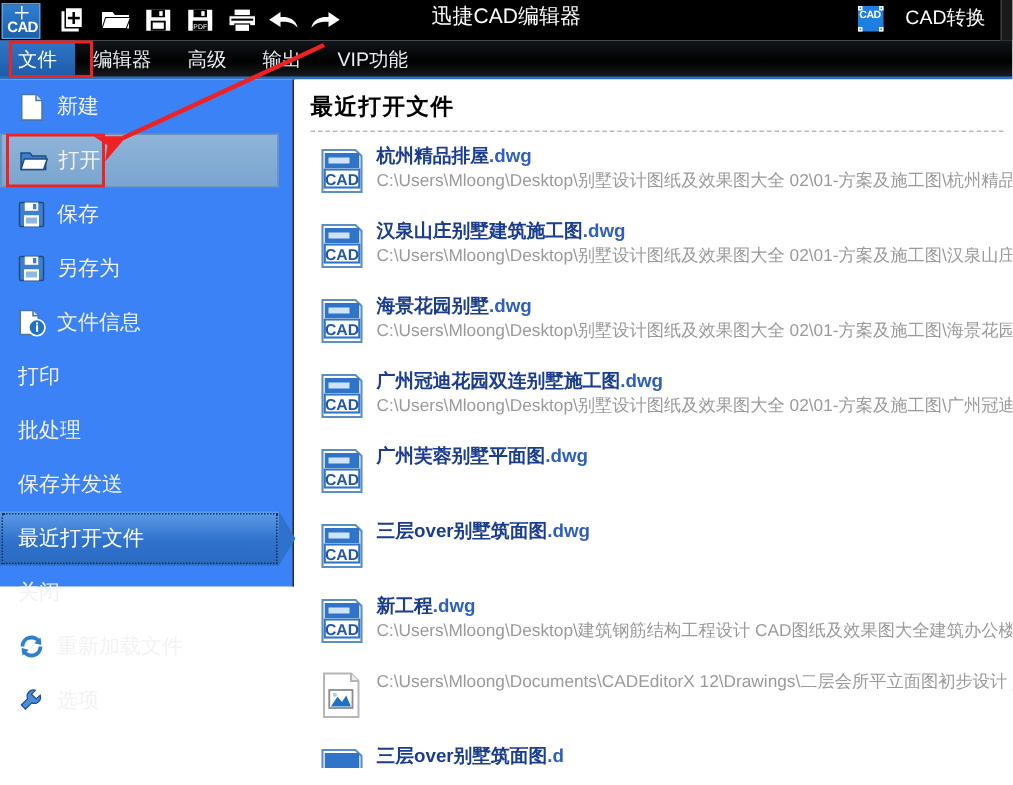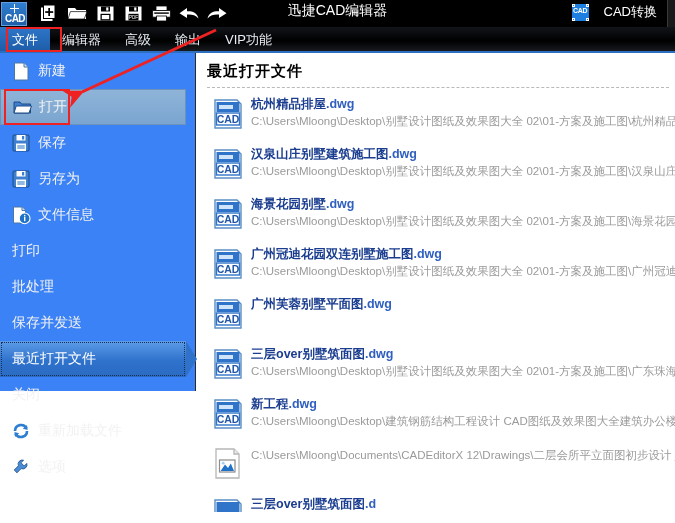--- a/index.html
+++ b/index.html
@@ -428,21 +428,20 @@
         <svg width="34" height="34" viewBox="0 0 34 34">
           <path d="M4 3 L26 3 L30 7 L30 31 L4 31 Z" fill="#ffffff" stroke="#5a8ec4" stroke-width="1.4"></path>
           <rect x="5.5" y="5" width="23" height="10" fill="#2f74c8"></rect>
           <rect x="8" y="8" width="14" height="4" fill="#cfe4fb"></rect>
           <rect x="5.5" y="16" width="23" height="12" fill="#ffffff" stroke="#2f74c8" stroke-width="1.4"></rect>
           <text x="17" y="26" font-size="10.5" font-weight="bold" fill="#2257a8" text-anchor="middle" font-family="Liberation Sans">CAD</text>
         </svg>
       </div>
       <div class="file-meta">
         <div class="file-name"><span>三层over别墅筑面图</span><span class="ext">.dwg</span></div>
-        <div class="file-path">C:\Users\Mloong\Desktop\别墅设计图纸及效果图大全 02\01-方案及施工图\广东珠海</div>
       </div>
     </div>
 
     <div class="file-row">
       <div class="file-icon">
         <svg width="34" height="34" viewBox="0 0 34 34">
           <path d="M4 3 L26 3 L30 7 L30 31 L4 31 Z" fill="#ffffff" stroke="#5a8ec4" stroke-width="1.4"></path>
           <rect x="5.5" y="5" width="23" height="10" fill="#2f74c8"></rect>
           <rect x="8" y="8" width="14" height="4" fill="#cfe4fb"></rect>
           <rect x="5.5" y="16" width="23" height="12" fill="#ffffff" stroke="#2f74c8" stroke-width="1.4"></rect>

